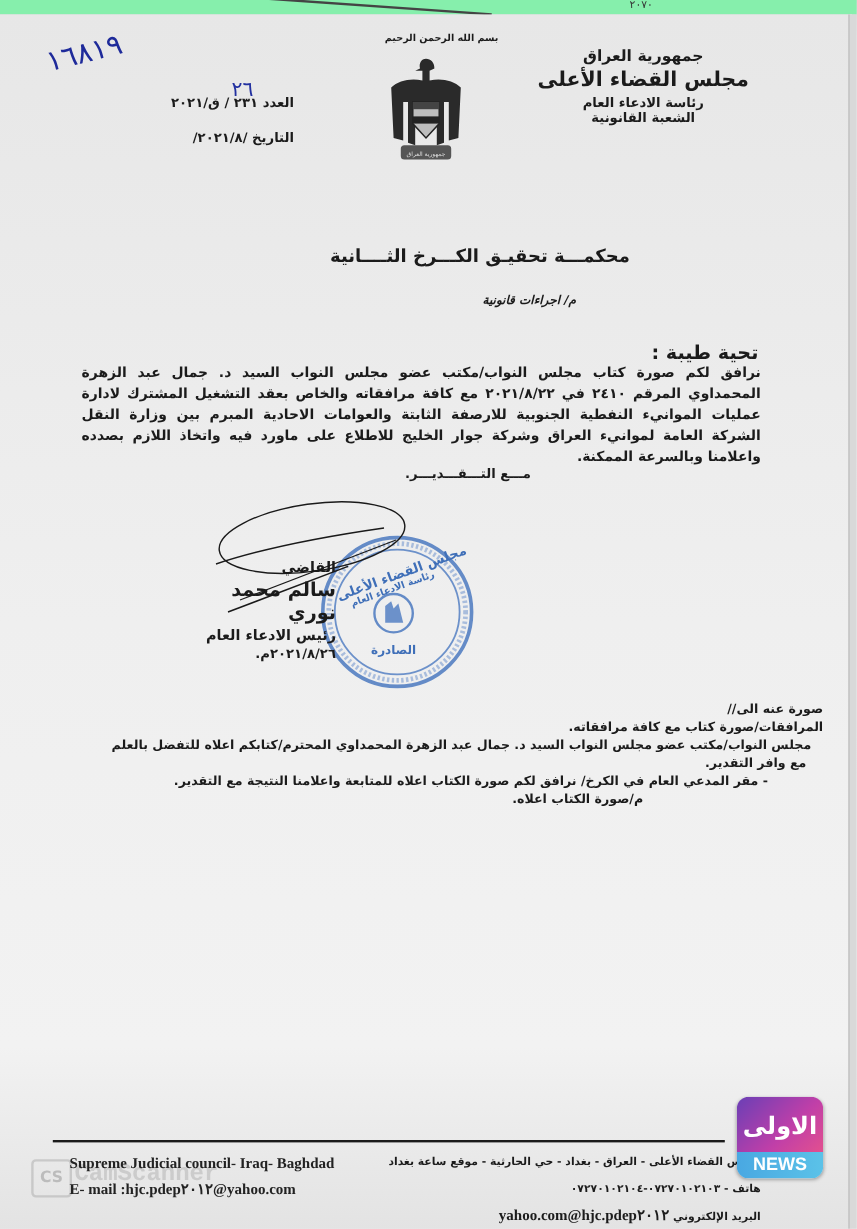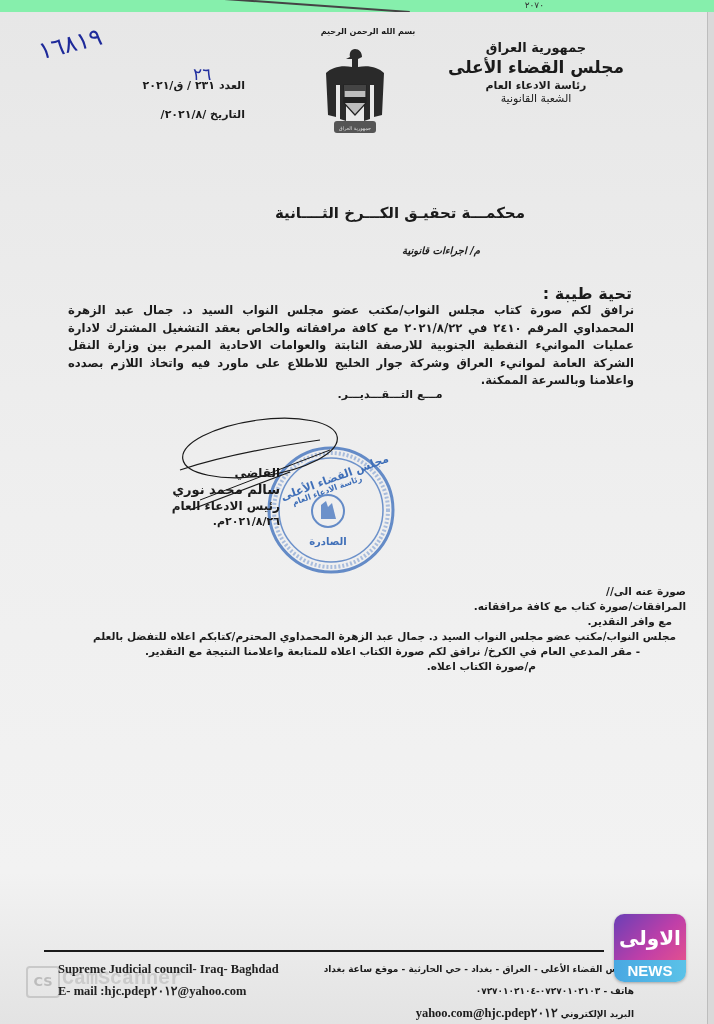--- a/index.html
+++ b/index.html
@@ -14,40 +14,40 @@
   .top-strip-line { position:absolute; left:210px; top:4px; width:200px; height:2px; background:#444; transform:rotate(4deg); }
   .page { position:absolute; left:0; top:12px; width:710px; height:1012px;
     background: linear-gradient(180deg,#e7e7e7 0%,#efefef 50%,#f2f2f2 85%,#e3e3e3 100%); }
   .right-edge { position:absolute; right:0; top:12px; width:6px; height:1012px; background:#d9d9d9; border-left:1px solid #bdbdbd; }
   .abs { position:absolute; }
 
   .hdr-right { right:68px; top:40px; width:220px; text-align:center; direction:rtl; }
   .hdr-right .l1 { font-size:13px; font-weight:bold; }
   .hdr-right .l2 { font-size:17px; font-weight:bold; margin-top:2px; }
   .hdr-right .l3 { font-size:11px; font-weight:bold; margin-top:2px; }
-  .hdr-right .l4 { font-size:11px; font-weight:normal; }
+  .hdr-right .l4 { font-size:11px; font-weight:bold; }
 
   .basmala { left:318px; top:27px; width:100px; text-align:center; font-size:8px; font-weight:bold; direction:rtl; }
   .emblem { left:322px; top:45px; width:66px; height:92px; }
 
   .hdr-left { left:115px; top:66px; width:130px; direction:rtl; font-size:11px; font-weight:bold; }
   .hdr-left div { height:16px;margin-top:13px; }
   .hand-num { left:38px; top:30px; font-size:24px; color:#1e2a9a; transform:rotate(-14deg); font-family:"DejaVu Serif", serif; }
   .hand-num2 { left:193px; top:64px; font-size:17px; color:#2230a0; font-family:"DejaVu Serif", serif; }
 
   .court { left:250px; top:204px; width:300px; text-align:center; font-size:15px; font-weight:bold; direction:rtl; letter-spacing:0.5px; }
   .subject { left:340px; top:245px; width:140px; text-align:right; font-size:10px; font-weight:bold; font-style:italic; direction:rtl; }
 
   .greeting { right:82px; top:284px; font-size:16px; font-weight:bold; direction:rtl; }
   .body-para { left:68px; top:302px; width:566px; font-size:11.6px; font-weight:bold; direction:rtl; text-align:justify; line-height:17.5px; text-align-last:right; }
   .regards { left:330px; top:388px; width:120px; text-align:center; font-size:11px; font-weight:bold; direction:rtl; }
 
   .sig-block { left:170px; top:466px; width:110px; direction:rtl; text-align:right; font-weight:bold; }
   .sig-block .t1 { font-size:12px; }
-  .sig-block .t2 { font-size:13px; margin-top:2px; }
+  .sig-block .t2 { font-size:16px; margin-top:2px; }
   .sig-block .t3 { font-size:12px; margin-top:2px; }
   .sig-block .t4 { font-size:11px; margin-top:2px; }
   .signature { left:170px; top:410px; width:170px; height:110px; }
   .stamp { left:266px; top:445px; width:130px; height:130px; }
 
   .attach { right:28px; top:584px; width:620px; direction:rtl; font-size:10.5px; font-weight:bold; line-height:15px; }
   .attach .indent2 { padding-right:46px; }
   .attach .indent3 { padding-right:150px; }
 
   .footer-line { left:44px; top:950px; width:560px; height:2px; background:#1a1a1a; }
@@ -125,22 +125,22 @@
 <svg class="abs signature" viewBox="0 0 170 110">
   <ellipse cx="90" cy="38" rx="78" ry="28" fill="none" stroke="#1a1a1a" stroke-width="1.2" transform="rotate(-8 90 38)"></ellipse>
   <path d="M10 60 C40 50 80 40 150 30" fill="none" stroke="#1a1a1a" stroke-width="1.2"></path>
   <path d="M20 100 L120 62" fill="none" stroke="#1a1a1a" stroke-width="1.2"></path>
   <path d="M30 90 L160 40" fill="none" stroke="#1a1a1a" stroke-width="1"></path>
 </svg>
 
 <div class="abs attach">
   <div>صورة عنه الى//</div>
   <div>المرافقات/صورة كتاب مع كافة مرافقاته.</div>
+  <div style="padding-right:10px;">مجلس النواب/مكتب عضو مجلس النواب السيد د. جمال عبد الزهرة المحمداوي المحترم/كتابكم اعلاه للتفضل بالعلم</div>
   <div style="padding-right:14px;">مع وافر التقدير.</div>
-  <div style="padding-right:10px;">مجلس النواب/مكتب عضو مجلس النواب السيد د. جمال عبد الزهرة المحمداوي المحترم/كتابكم اعلاه للتفضل بالعلم</div>
   <div class="indent2">-  مقر المدعي العام في الكرخ/ نرافق لكم صورة الكتاب اعلاه للمتابعة واعلامنا النتيجة مع التقدير.</div>
   <div class="indent3">م/صورة الكتاب اعلاه.</div>
 </div>
 
 <div class="abs footer-line"></div>
 <div class="abs cs-mark">CS</div>
 <div class="abs cs-text">CamScanner</div>
 
 <div class="abs ftr-left">
   <div>Supreme Judicial council- Iraq- Baghdad</div>

